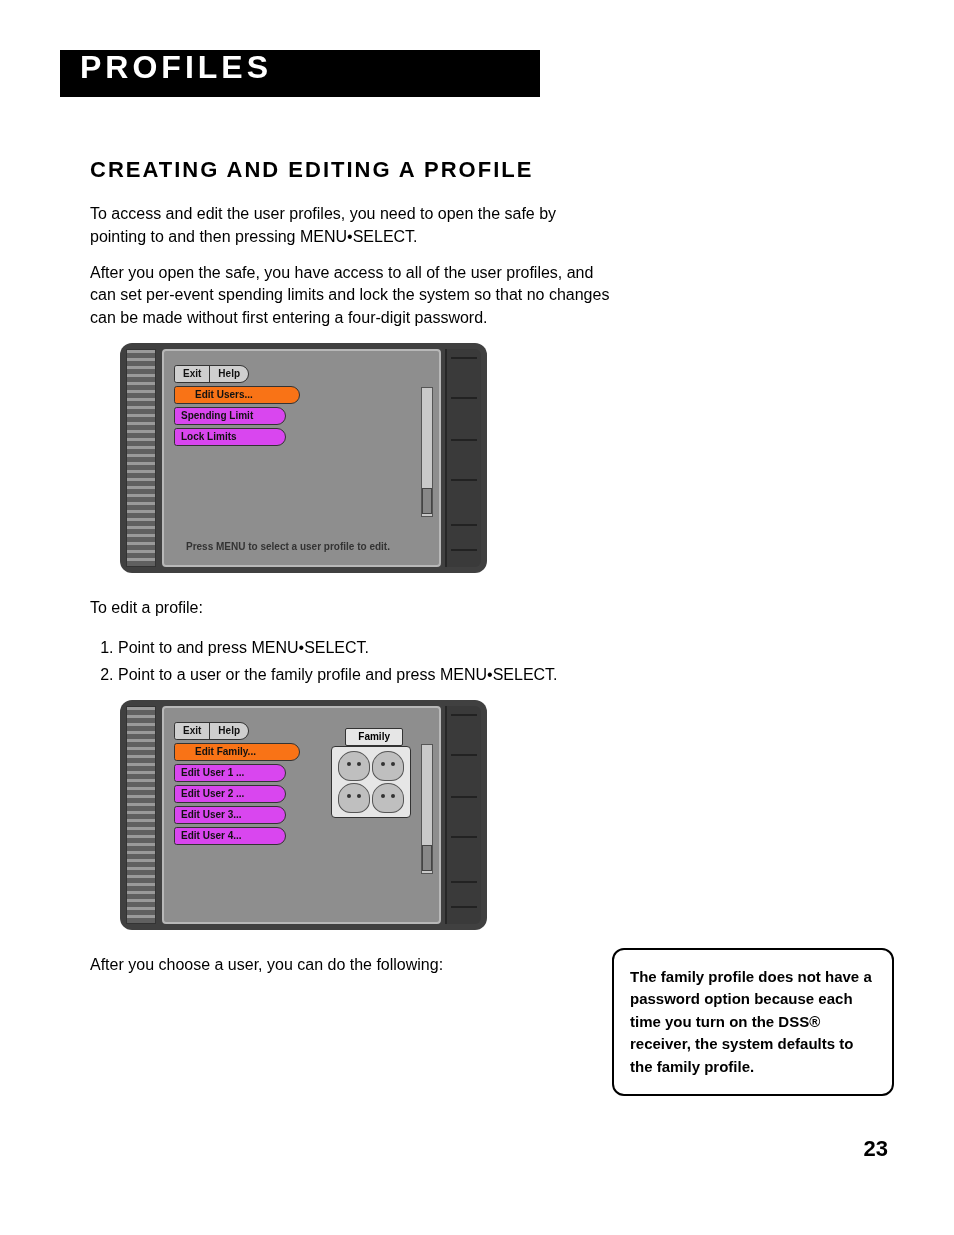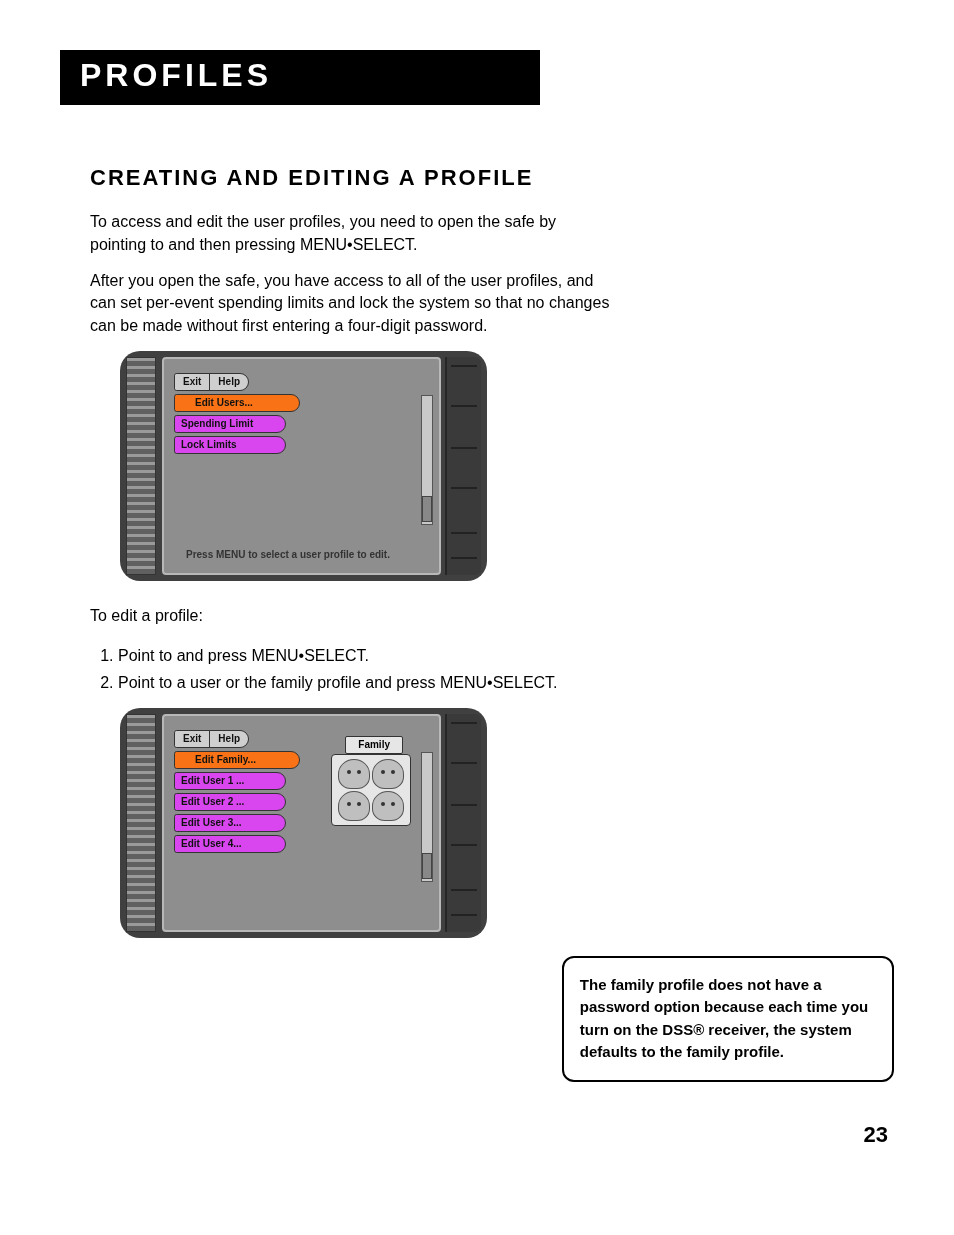--- a/index.html
+++ b/index.html
@@ -12,21 +12,21 @@
     box-sizing: border-box;
     padding: 50px 60px 40px 60px;
   }
   .chapter-bar {
     background: #000;
     color: #fff;
     font-family: "Herculanum", "Trebuchet MS", sans-serif;
     font-weight: 700;
     letter-spacing: 4px;
     font-size: 32px;
-    padding: 8px 20px 12px 20px;
+    padding: 0 20px 12px 20px;
     width: 480px;
     box-sizing: border-box;
     text-transform: uppercase;
     line-height: 1.1;
   }
   .section-heading {
     font-family: "Herculanum", "Trebuchet MS", sans-serif;
     font-weight: 700;
     font-size: 22px;
     letter-spacing: 2px;
@@ -58,21 +58,21 @@
   }
 
   
   .tv-fig {
     margin: 12px 0 24px 60px;
     display: flex;
   }
   .tv-shell {
     width: 355px;
     background: #404040;
-    border-radius: 20px;
+    border-radius: 12px;
     padding: 6px;
     display: flex;
   }
   .tv-vents-left {
     width: 28px;
     background: repeating-linear-gradient(
       to bottom,
       #9a9a9a 0 3px,
       #606060 3px 8px
     );
@@ -297,17 +297,18 @@
           <div class="tv-side-line d"></div>
         <div class="tv-side-line e"></div>
           <div class="tv-side-line f"></div>
       </div>
     </div>
   </div>
 </div>
 
 <div class="side-row">
   <div class="left-col">
+    <p class="body-text" style="margin-left:0">After you choose a user, you can do the following:</p>
   </div>
   <div class="note-box">The family profile does not have a password option because each time you turn on the DSS® receiver, the system defaults to the family profile.</div>
 </div>
 
 <div class="page-num">23</div>
 
 </body></html>

